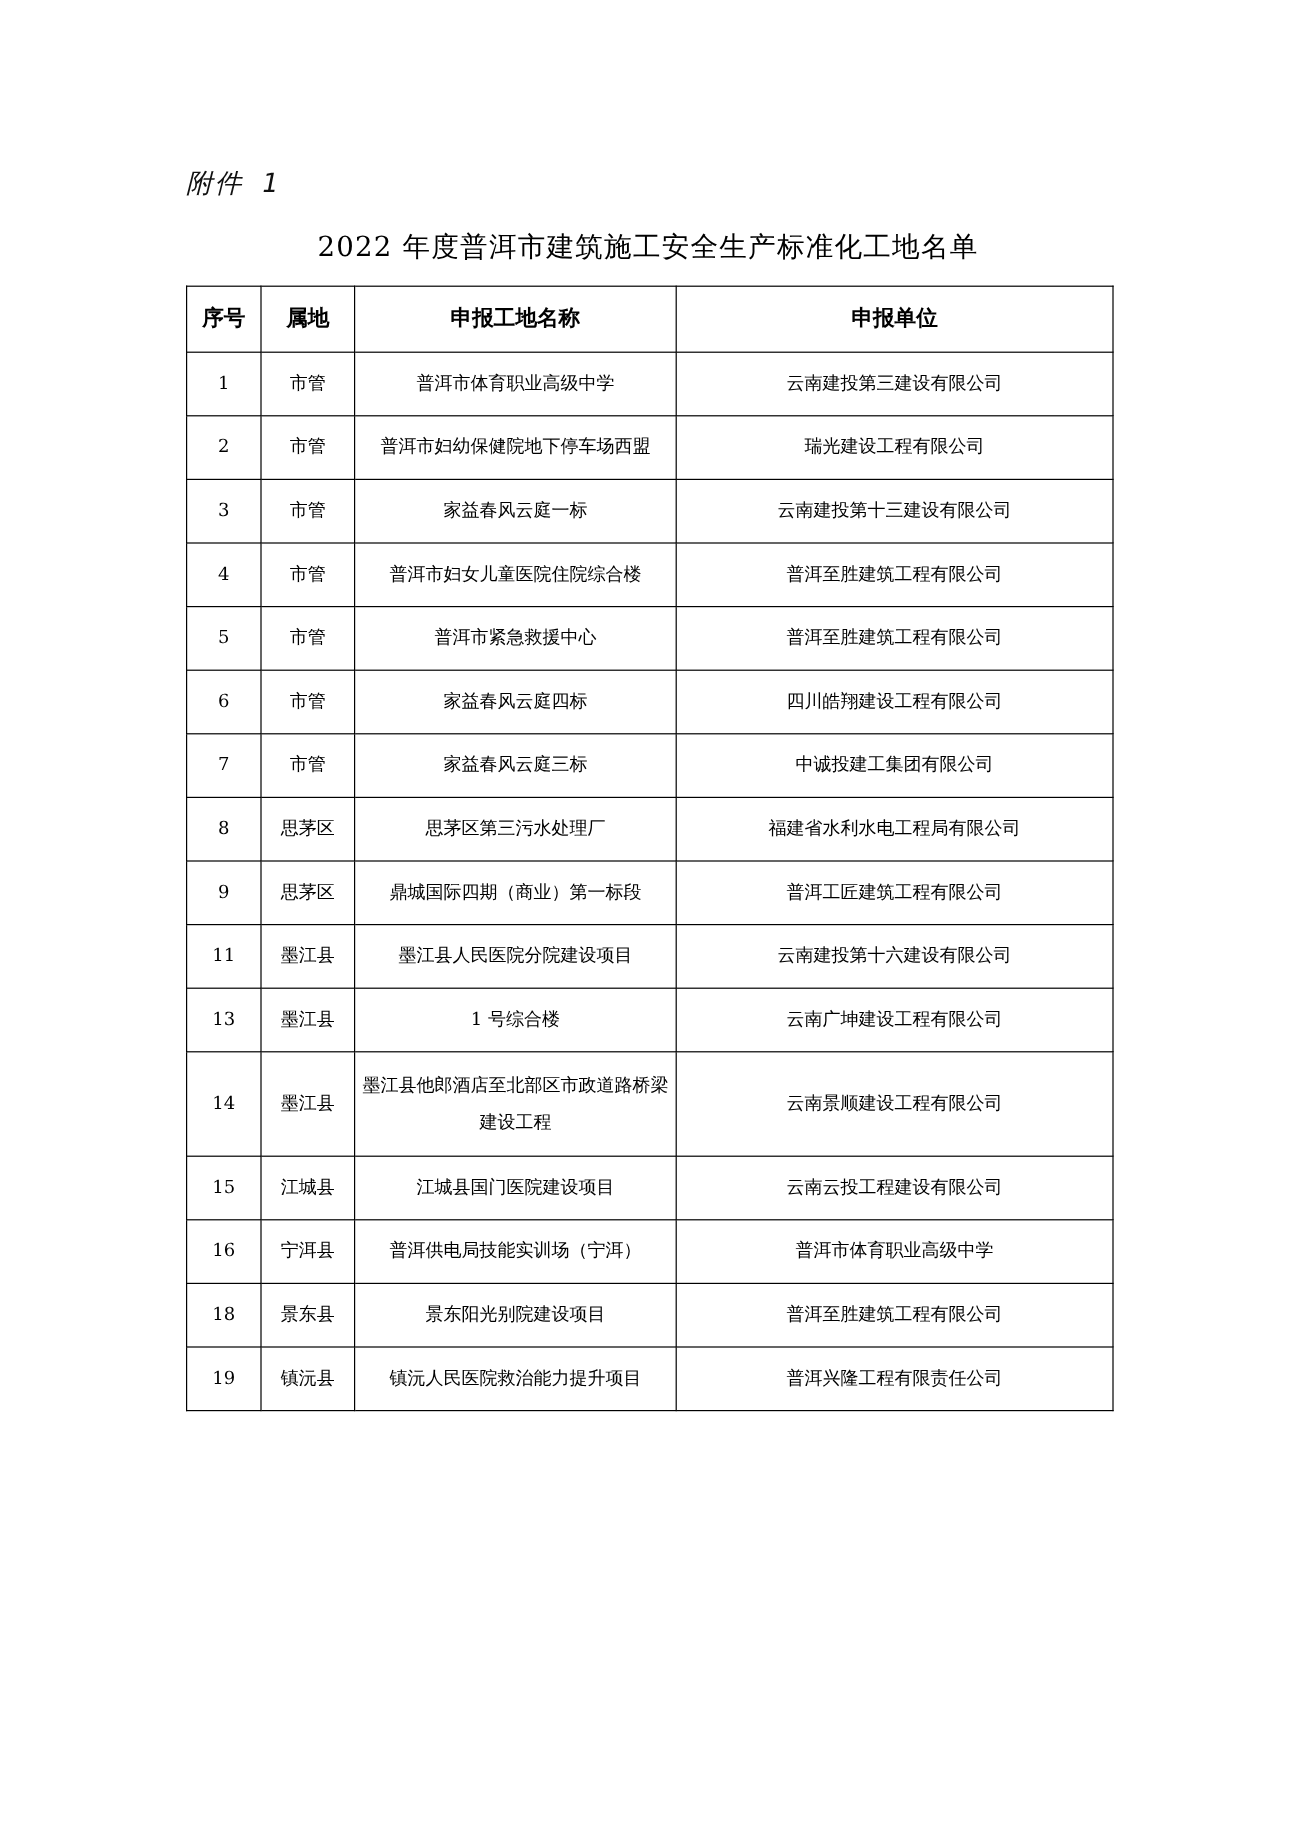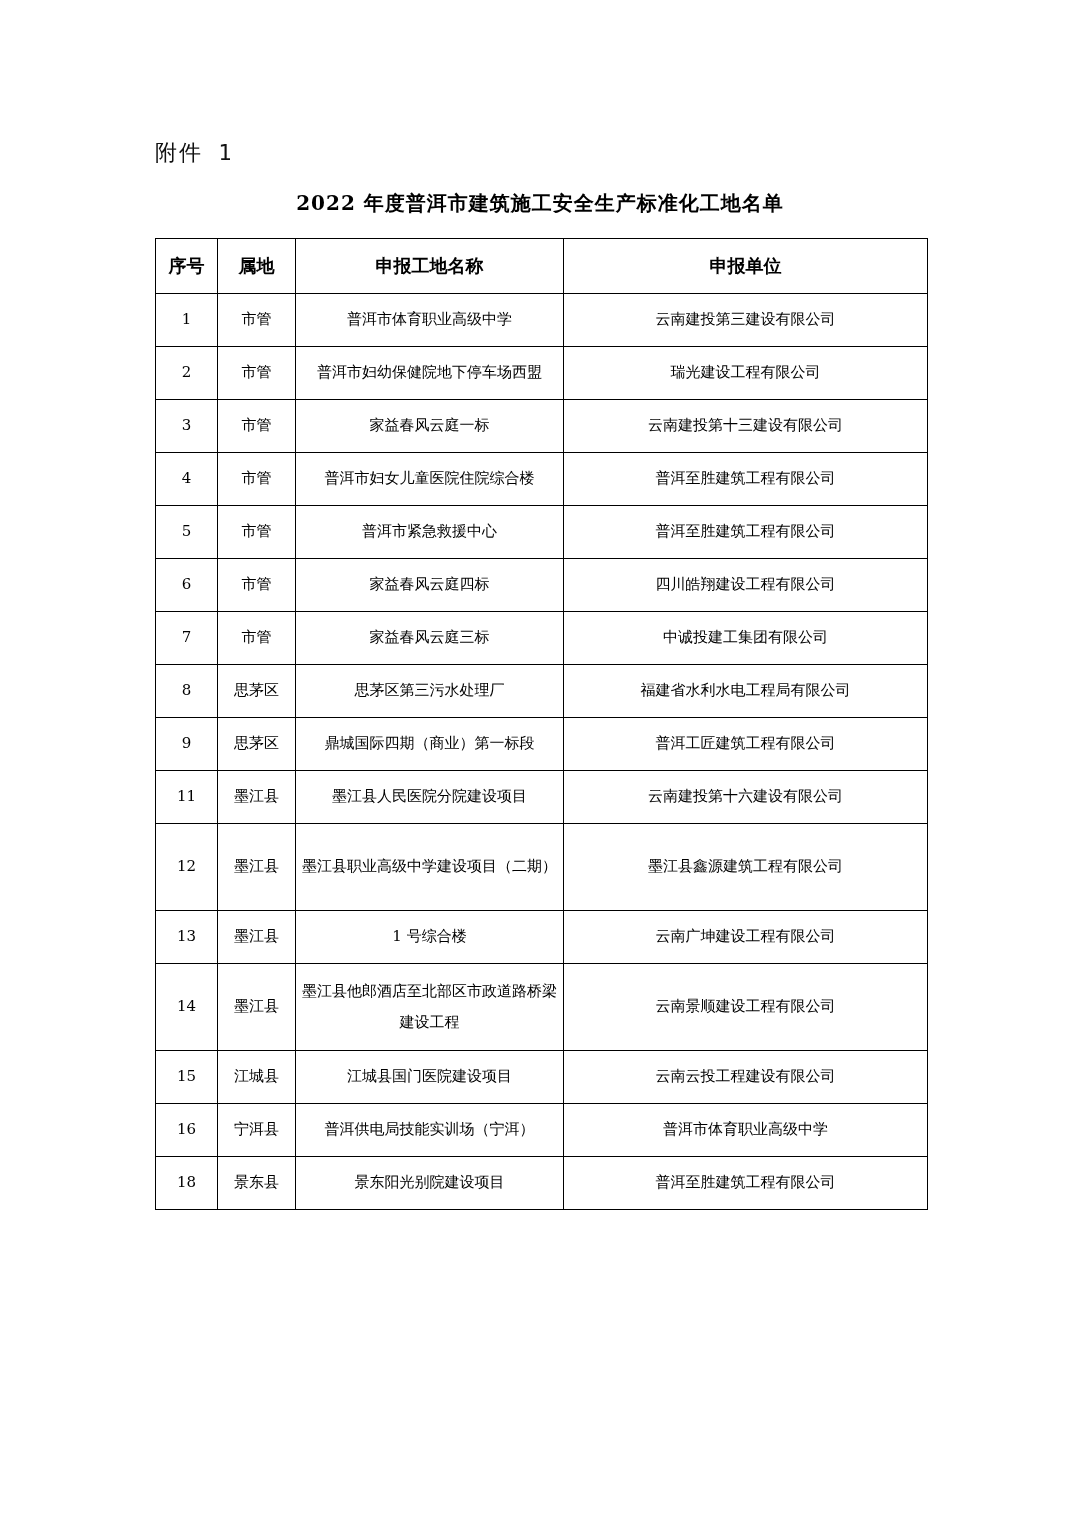--- a/index.html
+++ b/index.html
@@ -23,30 +23,31 @@
     height: 1527px;
   }
   .attachment-label {
     position: absolute;
     left: 155px;
     top: 138px;
     font-family: "DejaVu Sans Mono", "Liberation Mono", monospace;
     font-size: 22px;
     letter-spacing: 2px;
     color: #111;
+    font-style: italic;
   }
   .doc-title {
     position: absolute;
     left: 0;
     top: 190px;
     width: 1080px;
     text-align: center;
     font-family: "DejaVu Serif", "Liberation Serif", serif;
-    font-weight: bold;
-    font-size: 20px;
+    font-weight: normal;
+    font-size: 23px;
     letter-spacing: 1px;
     color: #000;
   }
   table.listing {
     position: absolute;
     left: 155px;
     top: 238px;
     width: 772px;
     border-collapse: collapse;
     table-layout: fixed;
@@ -157,26 +158,20 @@
           <td class="cell-area">思茅区</td>
           <td class="cell-site">鼎城国际四期（商业）第一标段</td>
           <td class="cell-unit">普洱工匠建筑工程有限公司</td>
         </tr>
         <tr class="r1">
           <td class="cell-no">11</td>
           <td class="cell-area">墨江县</td>
           <td class="cell-site">墨江县人民医院分院建设项目</td>
           <td class="cell-unit">云南建投第十六建设有限公司</td>
         </tr>
-        <tr class="r2">
-          <td class="cell-no">12</td>
-          <td class="cell-area">墨江县</td>
-          <td class="cell-site" style="line-height: 2.1;">墨江县职业高级中学建设项目（二期）</td>
-          <td class="cell-unit">墨江县鑫源建筑工程有限公司</td>
-        </tr>
         <tr class="r1">
           <td class="cell-no">13</td>
           <td class="cell-area">墨江县</td>
           <td class="cell-site">1 号综合楼</td>
           <td class="cell-unit">云南广坤建设工程有限公司</td>
         </tr>
         <tr class="r2">
           <td class="cell-no">14</td>
           <td class="cell-area">墨江县</td>
           <td class="cell-site" style="line-height: 2.1;">墨江县他郎酒店至北部区市政道路桥梁建设工程</td>
@@ -193,16 +188,22 @@
           <td class="cell-area">宁洱县</td>
           <td class="cell-site">普洱供电局技能实训场（宁洱）</td>
           <td class="cell-unit">普洱市体育职业高级中学</td>
         </tr>
         <tr class="r1">
           <td class="cell-no">18</td>
           <td class="cell-area">景东县</td>
           <td class="cell-site">景东阳光别院建设项目</td>
           <td class="cell-unit">普洱至胜建筑工程有限公司</td>
         </tr>
+        <tr class="r1">
+          <td class="cell-no">19</td>
+          <td class="cell-area">镇沅县</td>
+          <td class="cell-site">镇沅人民医院救治能力提升项目</td>
+          <td class="cell-unit">普洱兴隆工程有限责任公司</td>
+        </tr>
       </tbody>
   </table>
 
 </div>
 
 </body></html>

